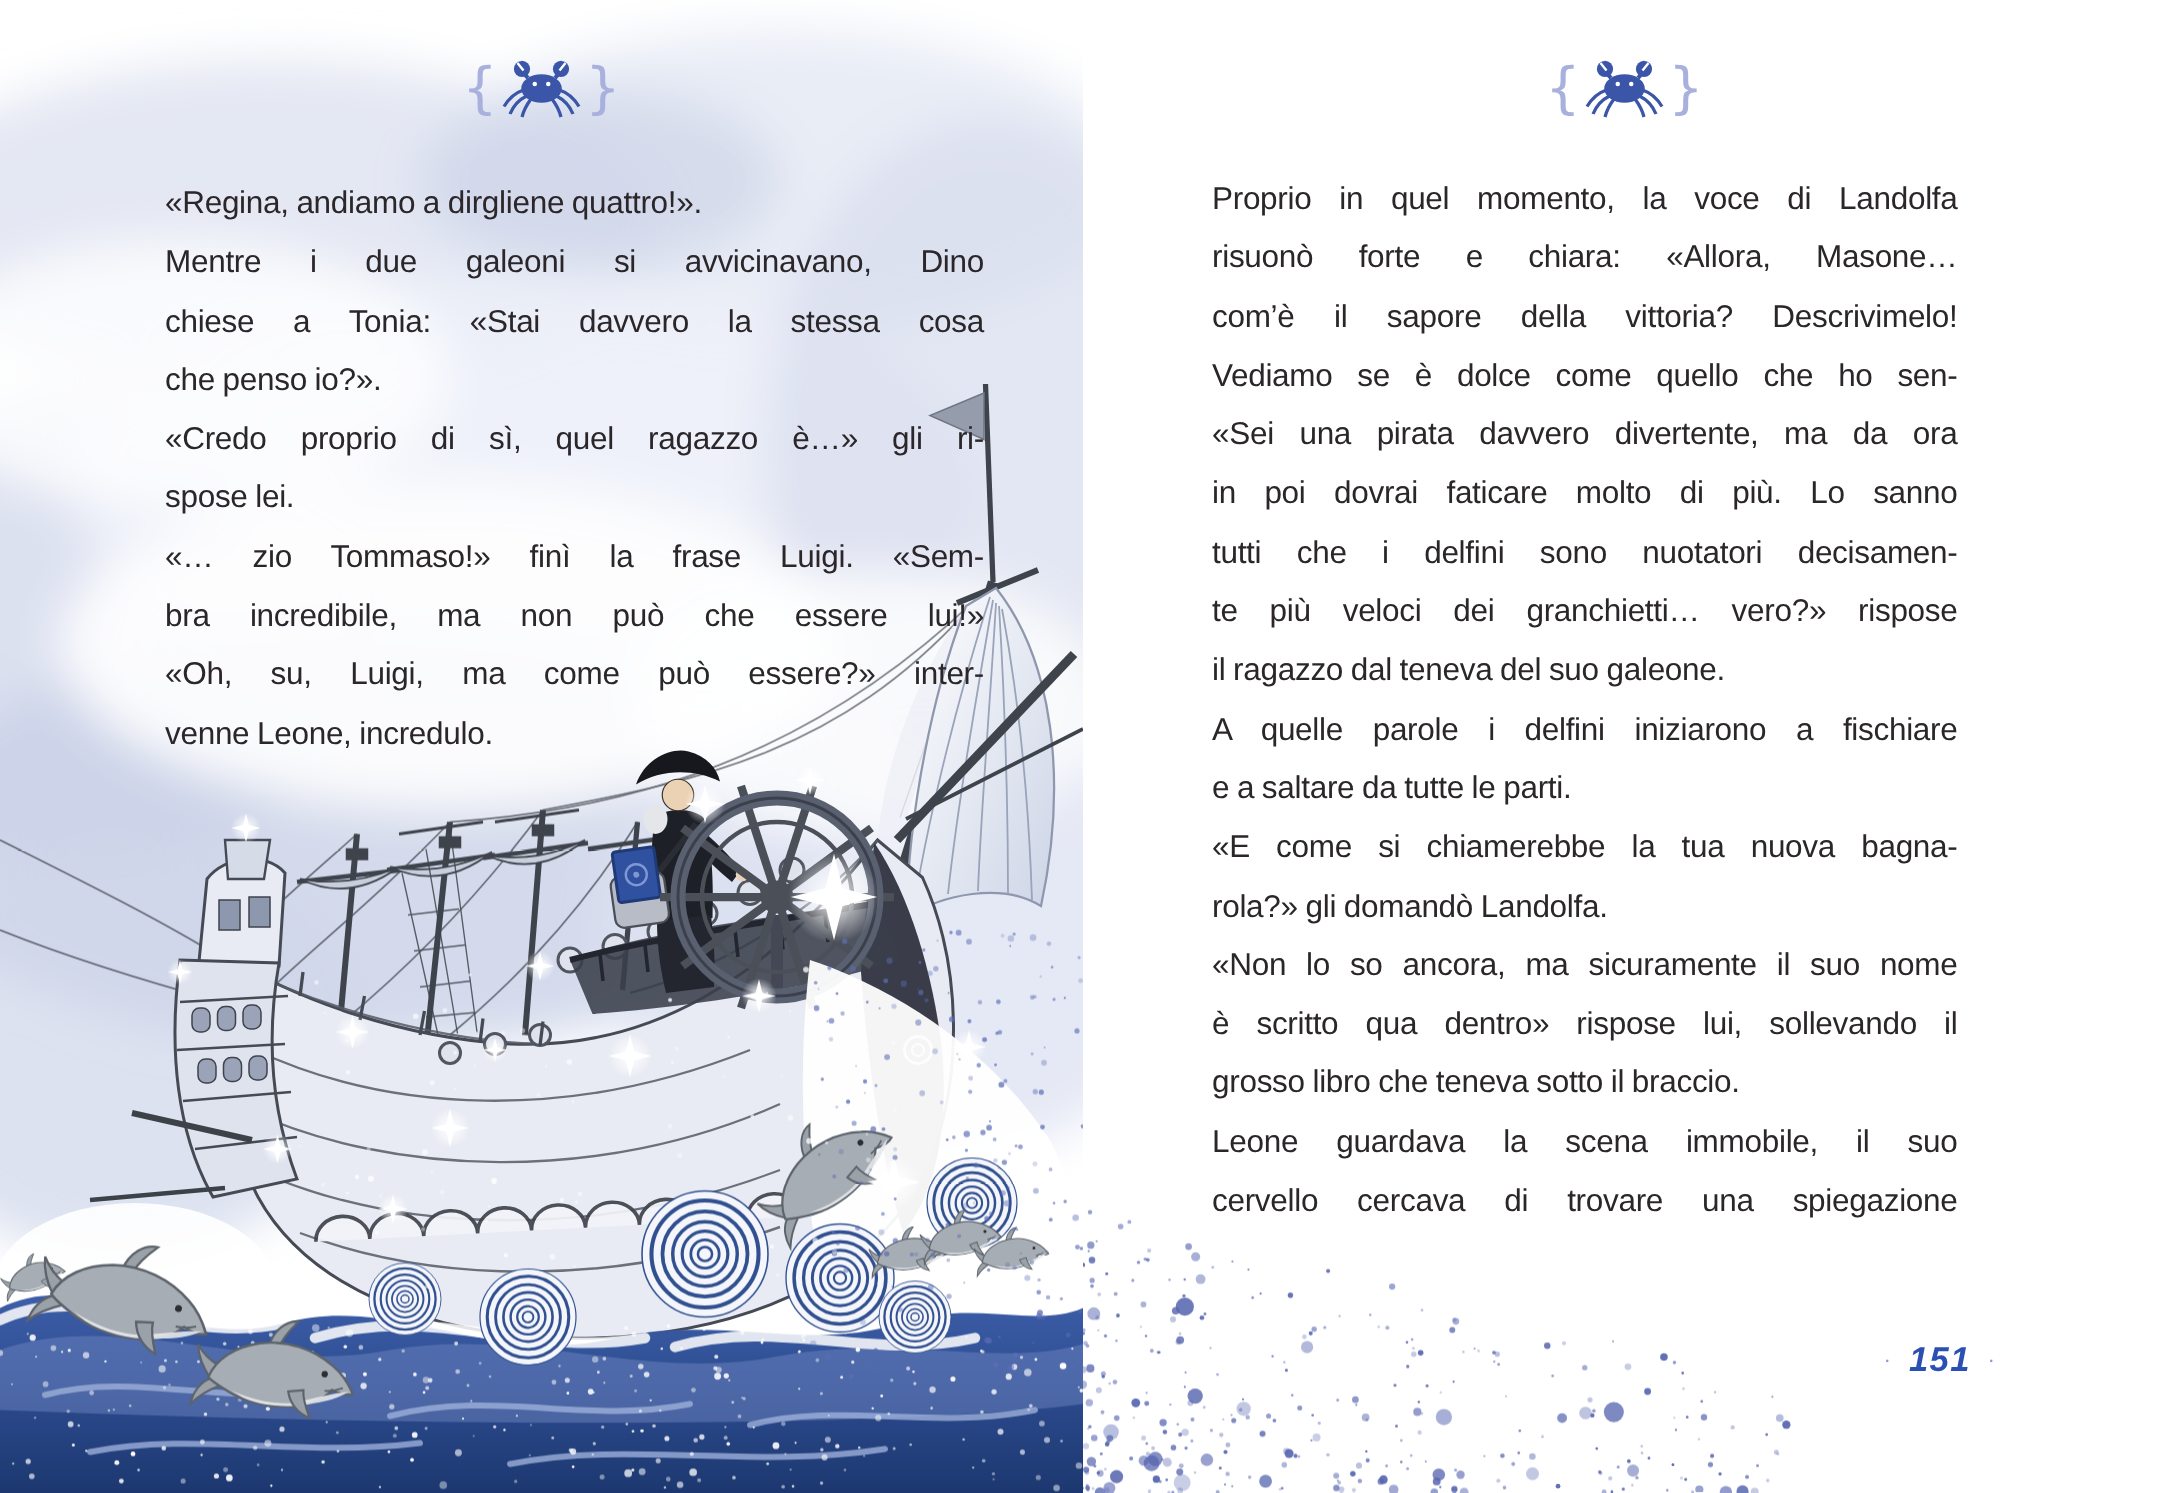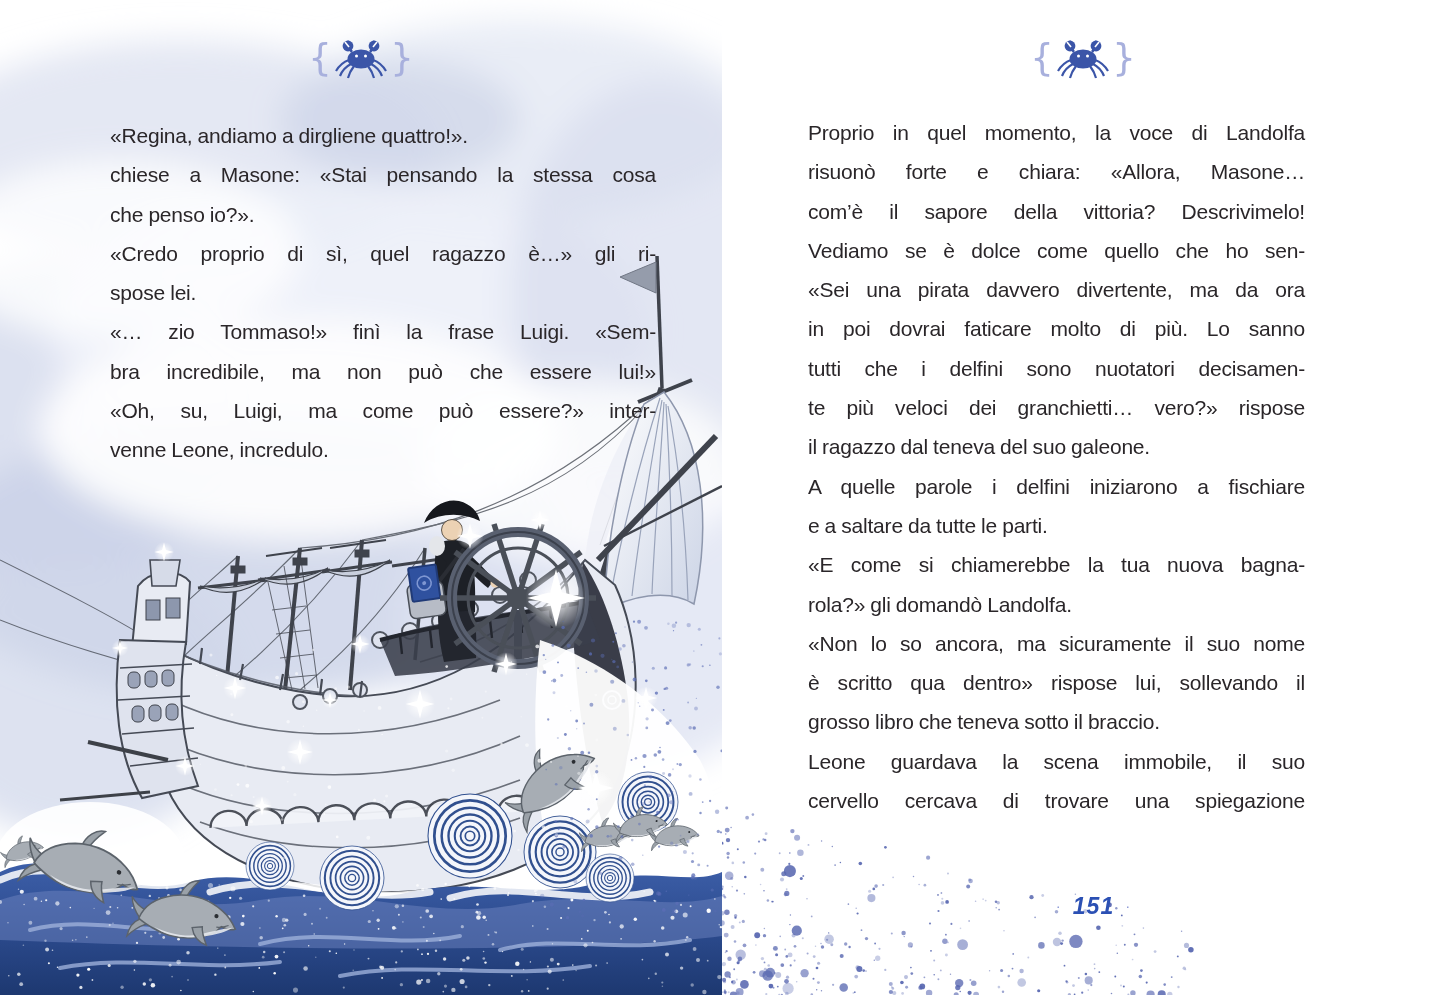--- a/index.html
+++ b/index.html
@@ -8,21 +8,21 @@
   .illus{position:absolute;left:0;top:0;z-index:1;}
   .ornament{position:absolute;top:34px;width:120px;height:48px;z-index:3;}
   .orn-left{left:301px;}
   .orn-right{left:1023px;}
   .textcol{position:absolute;z-index:4;color:#2a2629;}
   .tc-left{left:110px;top:116px;width:546px;}
   .tc-right{left:808px;top:113px;width:497px;}
   .line{height:39.3px;line-height:39.3px;font-size:21px;letter-spacing:-0.2px;word-spacing:-0.5px;white-space:normal;}
   .jl{text-align:justify;text-align-last:justify;}
   .pl{text-align:left;}
-  .pagenum{position:absolute;left:845px;top:893px;width:497px;z-index:4;text-align:center;
+  .pagenum{position:absolute;left:845px;top:893px;width:497px;z-index:4;text-align:right;
            color:#2b50b4;font-size:23px;font-style:italic;font-weight:bold;letter-spacing:1px;}
   .pagenum .dot{color:#8d99d6;font-size:15px;font-weight:normal;font-style:normal;vertical-align:3px;margin:0 11px;}
   .splat{position:absolute;left:722px;top:0;z-index:2;}
 </style>
 </head>
 <body>
 
 <div class="spread">
 
   <svg class="illus" width="722" height="995" viewBox="0 0 722 995">
@@ -1180,21 +1180,22 @@
 
   <svg class="ornament orn-left" viewBox="-60 -24 120 48">
     <use href="#crabdef"></use>
   </svg>
   <svg class="ornament orn-right" viewBox="-60 -24 120 48">
     <use href="#crabdef"></use>
   </svg>
 
   <div class="textcol tc-left">
     <div class="line pl">«Regina, andiamo a dirgliene quattro!».</div>
-    <div class="line jl">chiese a Masone: «Stai pensando la stessa cosa</div>
+    <div class="line jl">Mentre i due galeoni si avvicinavano, Dino</div>
+    <div class="line jl">chiese a Tonia: «Stai davvero la stessa cosa</div>
     <div class="line pl">che penso io?».</div>
     <div class="line jl">«Credo proprio di sì, quel ragazzo è…» gli ri-</div>
     <div class="line pl">spose lei.</div>
     <div class="line jl">«… zio Tommaso!» finì la frase Luigi. «Sem-</div>
     <div class="line jl">bra incredibile, ma non può che essere lui!»</div>
     <div class="line jl">«Oh, su, Luigi, ma come può essere?» inter-</div>
     <div class="line pl">venne Leone, incredulo.</div>
   </div>
 
   <div class="textcol tc-right">

